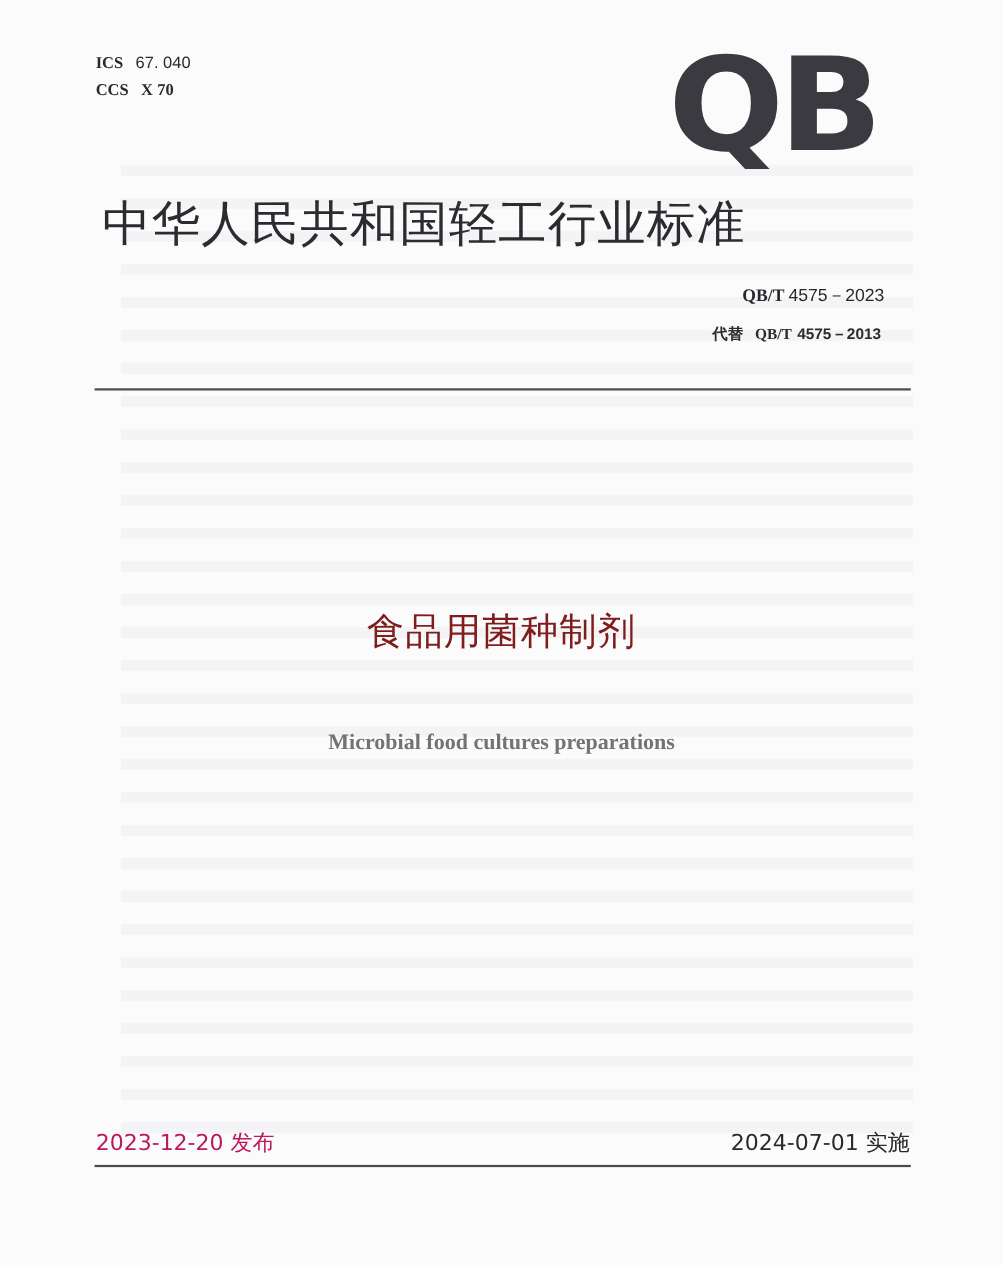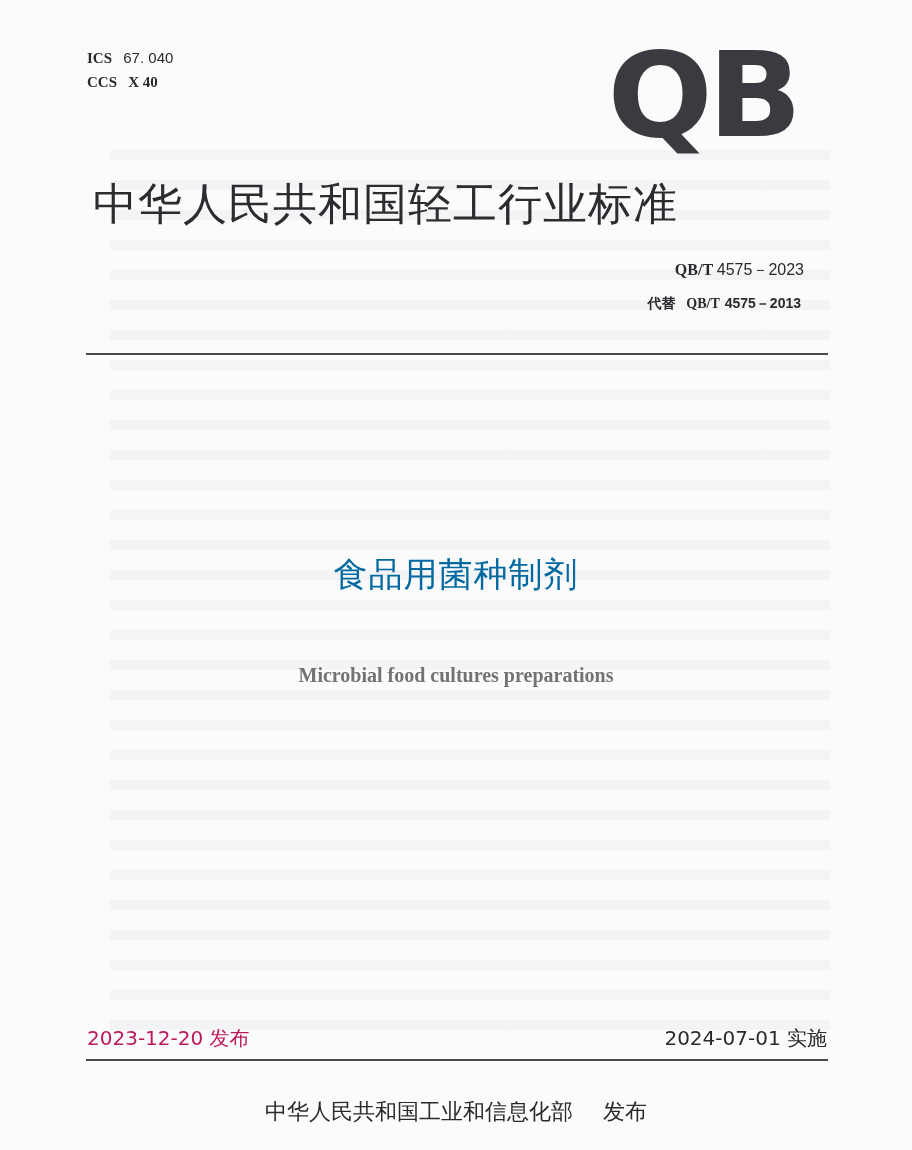--- a/index.html
+++ b/index.html
@@ -48,21 +48,21 @@
       position: absolute; right: 111px; top: 292px;
       font-size: 14px; line-height: 22px; color: #2a2a2e; white-space: nowrap; font-weight: bold; margin-left: 28px;
     }
     .replace .code { font-family: "Liberation Serif", serif; font-weight: bold; margin-left: 6px; }
     .replace .digits { font-family: "Liberation Sans", sans-serif; font-weight: bold; }
     .rule { position: absolute; left: 86px; width: 742px; height: 2px; background: #4b4850; }
     .rule.top { top: 353px; }
     .rule.bottom { top: 1059px; }
     .title-cn {
       position: absolute; left: 0; width: 912px; top: 552px; text-align: center;
-      font-size: 34px; line-height: 44px; color: #0369a1; letter-spacing: 1px;
+      font-size: 34px; line-height: 44px; color: #7f1d1d; letter-spacing: 1px;
     }
     .title-en {
       position: absolute; left: 0; width: 912px; top: 660px; text-align: center;
       font-family: "Liberation Serif", serif; font-weight: bold;
       font-size: 20px; line-height: 30px; color: #737373;
     }
     .date-left {
       position: absolute; left: 87px; top: 1024px;
       font-size: 20px; line-height: 28px; color: #be185d; white-space: nowrap;
     }
@@ -77,21 +77,21 @@
     .issuer .verb { margin-left: 30px; }
   </style>
 </head>
 <body>
 
 <div class="page">
   <div class="bleed"></div>
 
   <div class="ics">
     <div class="row"><span>ICS</span>   <span class="num">67. 040</span></div>
-    <div class="row"><span>CCS</span>   <span>X 40</span></div>
+    <div class="row"><span>CCS</span>   <span>X 70</span></div>
   </div>
 
   <div class="qb">
     <span class="letter">Q</span>
     <span class="letter">B</span>
   </div>
 
   <div class="org-title">中华人民共和国轻工行业标准</div>
 
   <div class="std-no">
@@ -114,16 +114,13 @@
     <span>2023-12-20</span>
     <span>发布</span>
   </div>
   <div class="date-right">
     <span>2024-07-01</span>
     <span>实施</span>
   </div>
 
   <div class="rule bottom"></div>
 
-  <div class="issuer">
-    <span>中华人民共和国工业和信息化部</span><span class="verb">发布</span>
-  </div>
 </div>
 
 </body></html>

